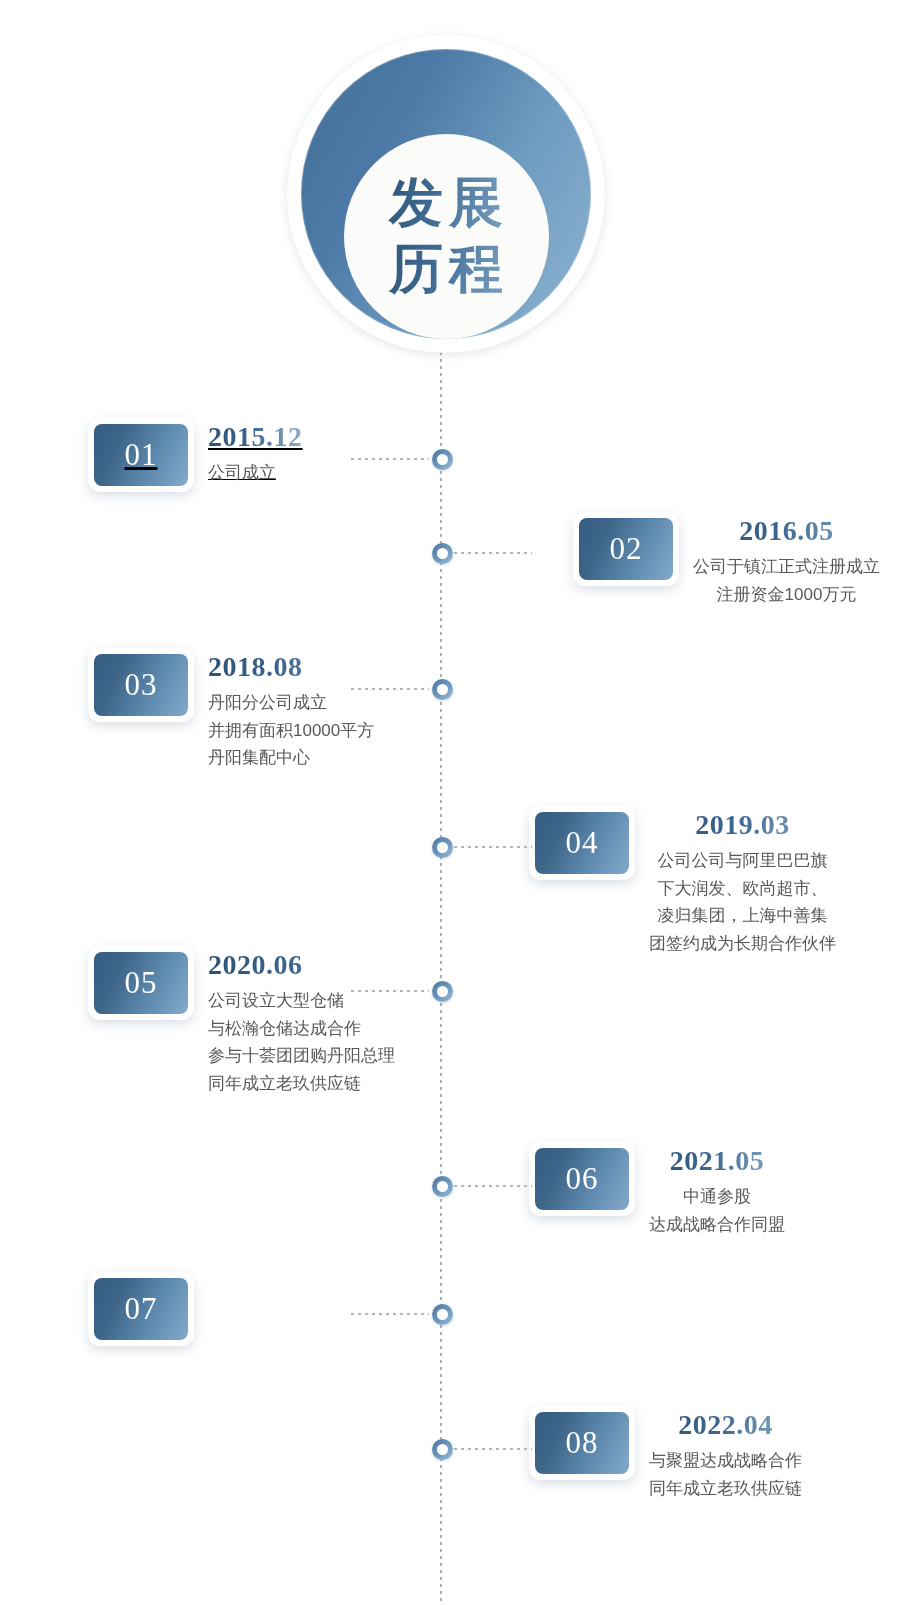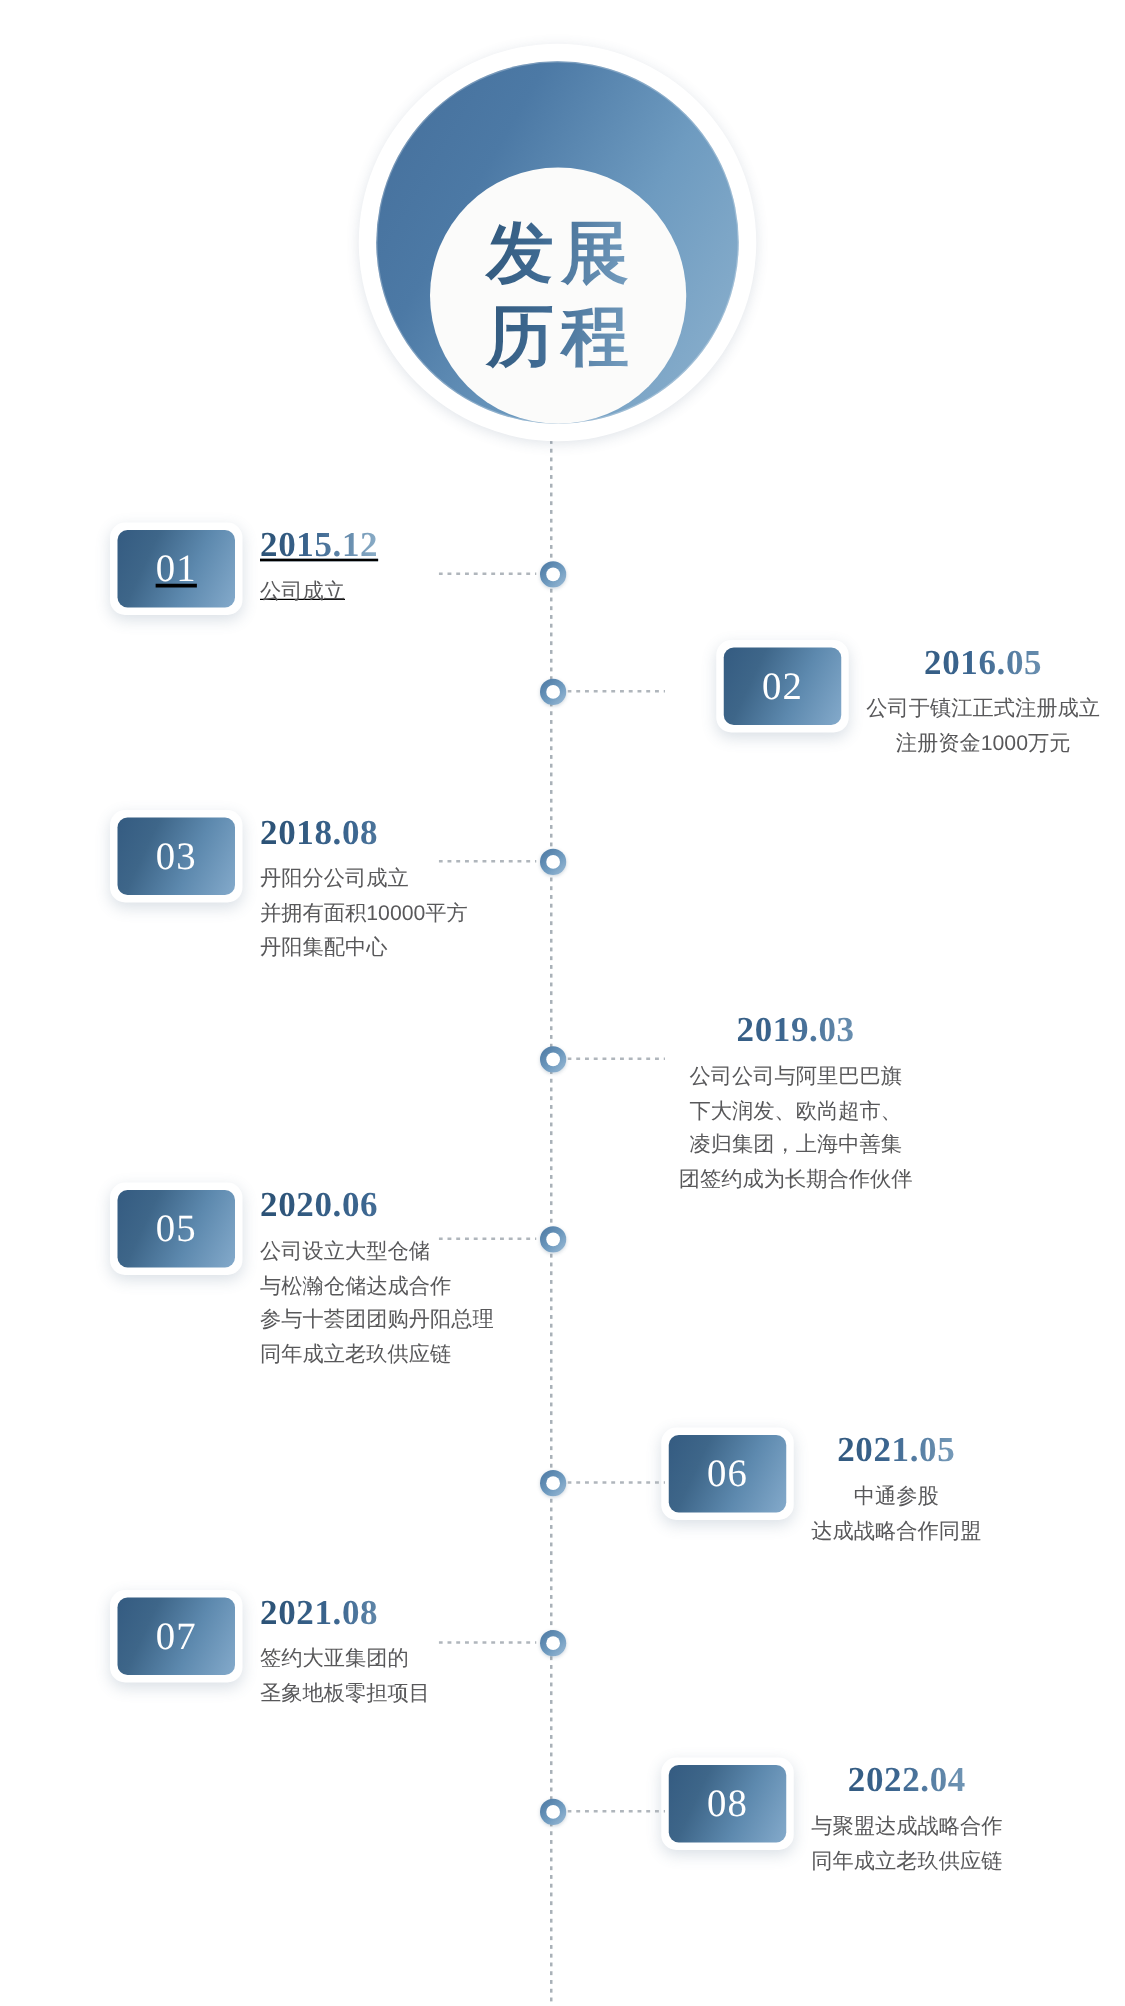--- a/index.html
+++ b/index.html
@@ -238,20 +238,25 @@
             <div class="desc">
               <div>丹阳分公司成立</div>
               <div>并拥有面积10000平方</div>
               <div>丹阳集配中心</div>
             </div>
           </div>
         </div>
       </div>
       <div class="row right" style="top: 806px;">
         <div class="side right-side">
+          <div class="badge-wrap">
+            <div class="badge">
+              <span class="badge-num">04</span>
+            </div>
+          </div>
           <div class="txt ralign">
             <div class="date">2019.03</div>
             <div class="desc">
               <div>公司公司与阿里巴巴旗</div>
               <div>下大润发、欧尚超市、</div>
               <div>凌归集团，上海中善集</div>
               <div>团签约成为长期合作伙伴</div>
             </div>
           </div>
         </div>
@@ -288,27 +293,20 @@
               <div>达成战略合作同盟</div>
             </div>
           </div>
         </div>
       </div>
       <div class="row left" style="top: 1272px;">
         <div class="side left-side">
           <div class="badge-wrap">
             <div class="badge">
               <span class="badge-num">07</span>
-            </div>
-          </div>
-          <div class="txt">
-            <div class="date">2021.08</div>
-            <div class="desc">
-              <div>签约大亚集团的</div>
-              <div>圣象地板零担项目</div>
             </div>
           </div>
         </div>
       </div>
       <div class="row right" style="top: 1406px;">
         <div class="side right-side">
           <div class="badge-wrap">
             <div class="badge">
               <span class="badge-num">08</span>
             </div>

